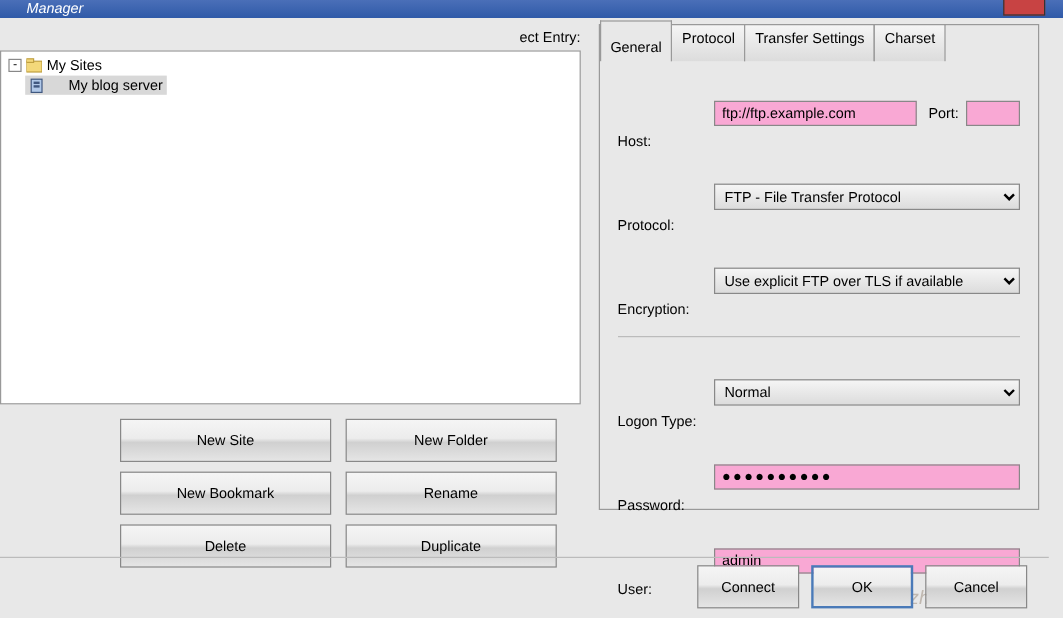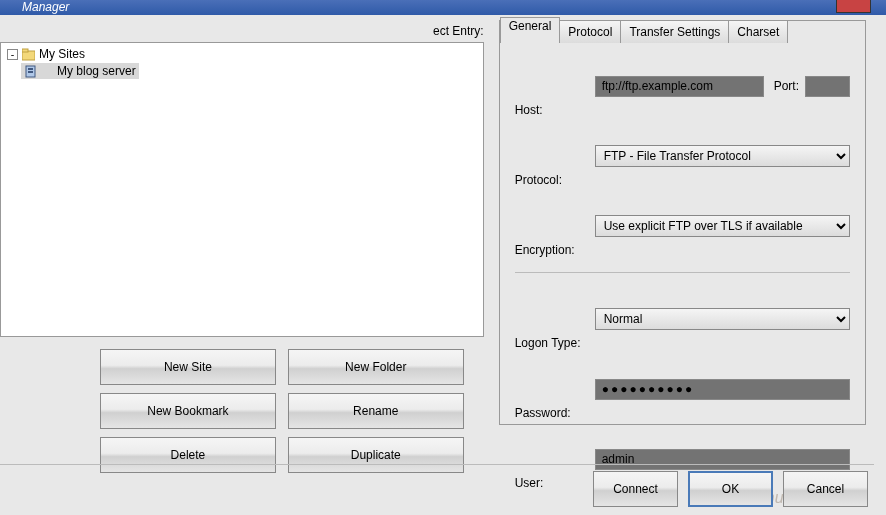--- a/index.html
+++ b/index.html
@@ -19,39 +19,39 @@
 .tree-child { display: flex; align-items: center; gap: 20px; margin-left: 14px; margin-top: 2px; cursor: pointer; background: #d8d8d8; padding: 1px 3px; width: fit-content; }
 .tree-icon { width: 13px; height: 13px; display: inline-block; }
 .expand-icon { font-family: monospace; width: 11px; height: 11px; border: 1px solid #888; text-align: center; line-height: 9px; font-size: 10px; }
 
 .btn-grid { display: grid; grid-template-columns: 1fr 1fr; gap: 8px 12px; padding: 12px 20px 0 100px; }
 .btn { background: linear-gradient(to bottom, #f5f5f5 0%, #ececec 45%, #d0d0d0 55%, #e5e5e5 100%); border: 1px solid #888; height: 36px; cursor: pointer; }
 
 .tab-container { border: 1px solid #999; background: #e8e8e8; height: 405px; position: relative; }
 .tabs { display: flex; margin-top: -1px; }
 .tab { border: 1px solid #999; border-bottom: none; padding: 4px 8px; background: linear-gradient(to bottom, #f5f5f5, #dcdcdc); cursor: pointer; margin-right: -1px; }
-.tab.active { background: #e8e8e8; position: relative; z-index: 2; padding-top: 1px; padding-bottom: 5px; margin-top: -3px; text-align: right; }
+.tab.active { background: #e8e8e8; position: relative; z-index: 2; padding-top: 14px; padding-bottom: 5px; margin-top: -3px; text-align: right; }
 .tab-body { padding: 12px 15px; }
 
 .form-row { display: flex; align-items: center; margin-bottom: 8px; }
 .form-row label { width: 80px; margin-top: 48px; }
-.form-row .input { flex: 1; background: #737373; border: 1px solid #888; height: 21px; padding: 2px 6px; }
+.form-row .input { flex: 1; background: #f9a8d4; border: 1px solid #888; height: 21px; padding: 2px 6px; }
 .form-row .port-input { width: 45px; margin-left: 6px; }
 .form-row .port-label { margin-left: 10px; }
 .form-row select { flex: 1; background: linear-gradient(to bottom, #f5f5f5, #dcdcdc); border: 1px solid #888; height: 22px; padding: 2px 4px; }
 
 .divider { border-top: 1px solid #bbb; margin: 15px 0; }
 
 .comments-area { width: 100%; height: 80px; background: #fff; border: 1px solid #888; resize: none; padding: 4px; }
 .textarea-wrap { position: relative; }
 .scroll-track { position: absolute; right: 1px; top: 1px; width: 17px; height: 78px; background: #e8e8e8; border-left: 1px solid #ccc; }
 .scroll-up, .scroll-down { height: 17px; background: linear-gradient(to bottom, #f5f5f5, #ddd); border: 1px solid #aaa; text-align: center; line-height: 15px; font-size: 9px; }
 .scroll-down { position: absolute; bottom: 0; left: 0; right: 0; }
 
-.footer { position: absolute; bottom: 8px; right: 18px; display: flex; gap: 10px; }
+.footer { position: absolute; bottom: 8px; right: 30px; display: flex; gap: 10px; }
 .footer .btn { width: 85px; }
 .footer .btn.default { border: 2px solid #4a7ab8; }
 
 .divider-full { border-top: 1px solid #bbb; position: absolute; left: 0; right: 12px; bottom: 50px; }
 
 .watermark { position: absolute; right: 50px; bottom: 6px; color: #c0b8b0; font-size: 16px; font-style: italic; z-index: -1; pointer-events: none; }
 </style>
 </head>
 <body>
 

